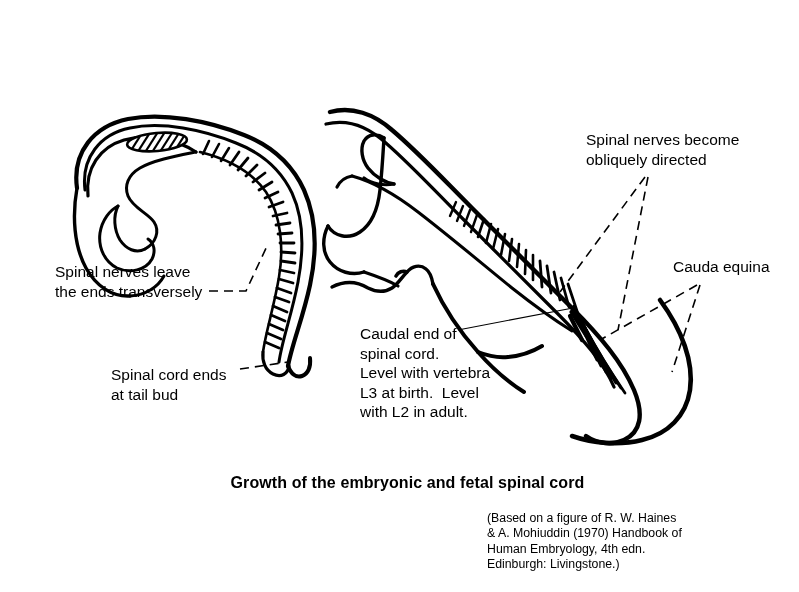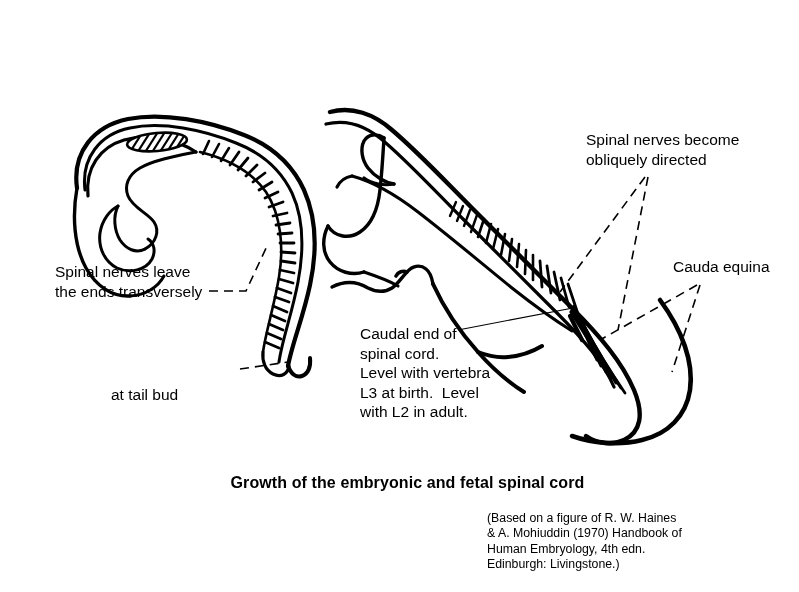--- a/index.html
+++ b/index.html
@@ -228,21 +228,21 @@
       <path class="dash" d="M645,177 L560,292"></path>
       <path class="dash" d="M648,177 L618,330"></path>
 
       <path class="dash" d="M697,285 L600,340"></path>
       <path class="dash" d="M700,285 L672,372"></path>
     </g>
   </svg>
 
   <div class="lbl" style="left:55px;top:262px;"><span>Spinal nerves leave</span><br><span>the ends transversely</span></div>
 
-  <div class="lbl" style="left:111px;top:365px;"><br><span>at tail bud</span></div>
+  <div class="lbl" style="left:111px;top:365px;"><span>Spinal cord ends</span><br><span>at tail bud</span></div>
 
   <div class="lbl" style="left:348px;top:324px;margin-left:12px;"><span>Caudal end of</span><br><span>spinal cord.</span><br><span>Level with vertebra</span><br><span>L3 at birth.  Level</span><br><span>with L2 in adult.</span></div>
 
   <div class="lbl" style="left:570px;top:130px;margin-left:16px;"><span>Spinal nerves become</span><br><span>obliquely directed</span></div>
 
   <div class="lbl" style="left:673px;top:257px;"><span>Cauda equina</span></div>
 
   <div id="title">Growth of the embryonic and fetal spinal cord</div>
 
   <div id="credit">

